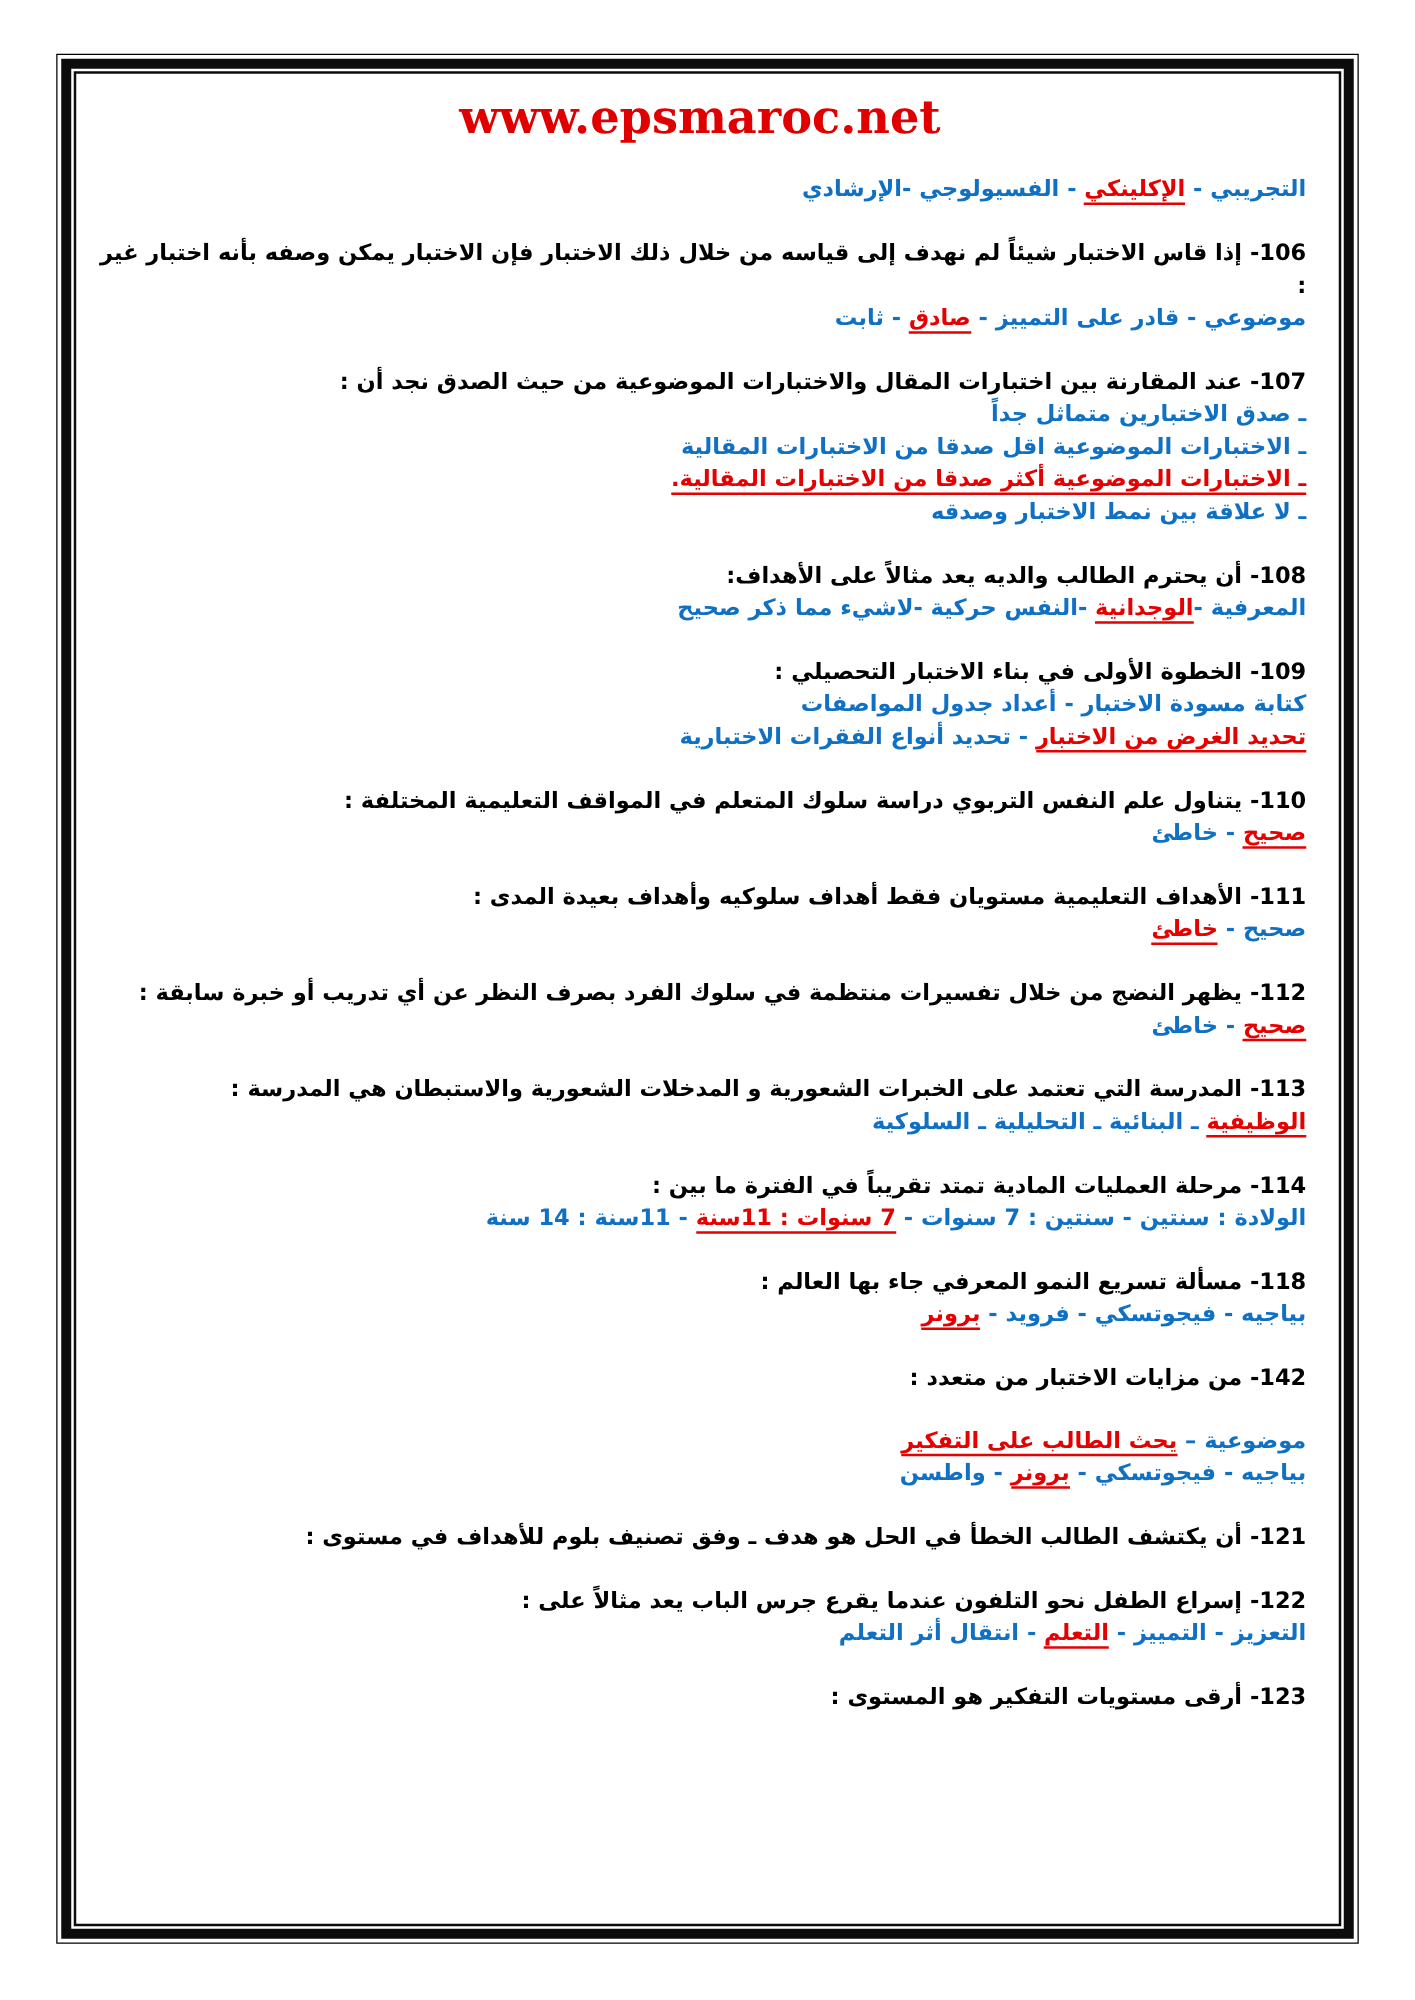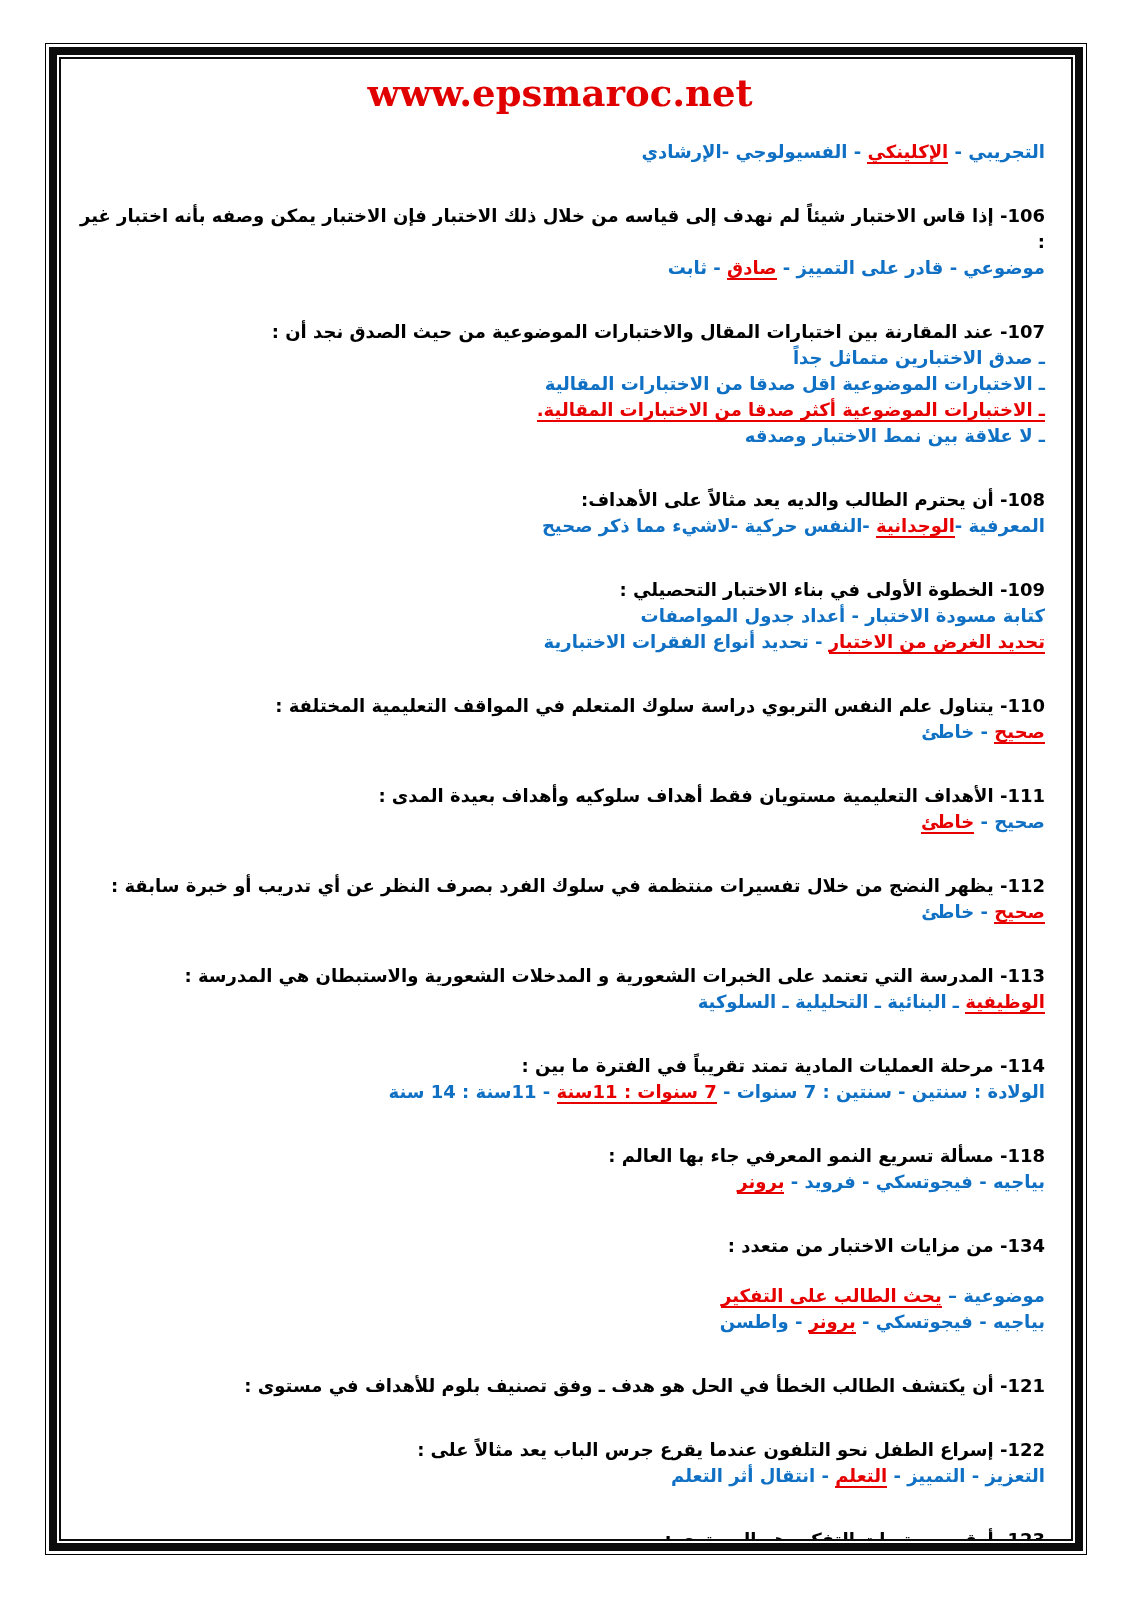--- a/index.html
+++ b/index.html
@@ -55,21 +55,21 @@
     line-height: 44px;
     color: #e00000;
     margin: 0 0 24px 0;
   }
   .ans-line { color: #0f70c4; }
   .opt { color: #0f70c4; }
   .correct {
     color: #e60000;
     border-bottom: 2px solid #e60000;
   }
-  .qblock { margin-top: 38px; }
+  .qblock { margin-top: 25px; }
   .qblock.attached { margin-top: 0; }
   .qnum, .qtext { color: #000; }
   .answers.gapped { margin-top: 24px; }
 </style>
 </head>
 <body>
 
 <div class="frame-outer">
   <div class="frame-mid">
     <div class="frame-inner">
@@ -137,21 +137,21 @@
                 <div class="ans-line"><span class="opt">الولادة : سنتين - سنتين : 7 سنوات - </span><span class="correct">7 سنوات : 11سنة</span><span class="opt"> - 11سنة : 14 سنة</span></div>
               </div>
             </section>
             <section class="qblock">
               <div><span class="qnum">118- </span><span class="qtext">مسألة تسريع النمو المعرفي جاء بها العالم :</span></div>
               <div class="answers">
                 <div class="ans-line"><span class="opt">بياجيه - فيجوتسكي - فرويد - </span><span class="correct">برونر</span></div>
               </div>
             </section>
             <section class="qblock">
-              <div><span class="qnum">134- </span><span class="qtext">من مزايات الاختبار من متعدد :</span></div>
+              <div><span class="qnum">142- </span><span class="qtext">من مزايات الاختبار من متعدد :</span></div>
               <div class="answers gapped">
                 <div class="ans-line"><span class="opt">موضوعية – </span><span class="correct">يحث الطالب على التفكير</span></div>
               </div>
             </section>
             <section class="qblock attached">
               <div class="answers">
                 <div class="ans-line"><span class="opt">بياجيه - فيجوتسكي - </span><span class="correct">برونر</span><span class="opt"> - واطسن</span></div>
               </div>
             </section>
             <section class="qblock">

